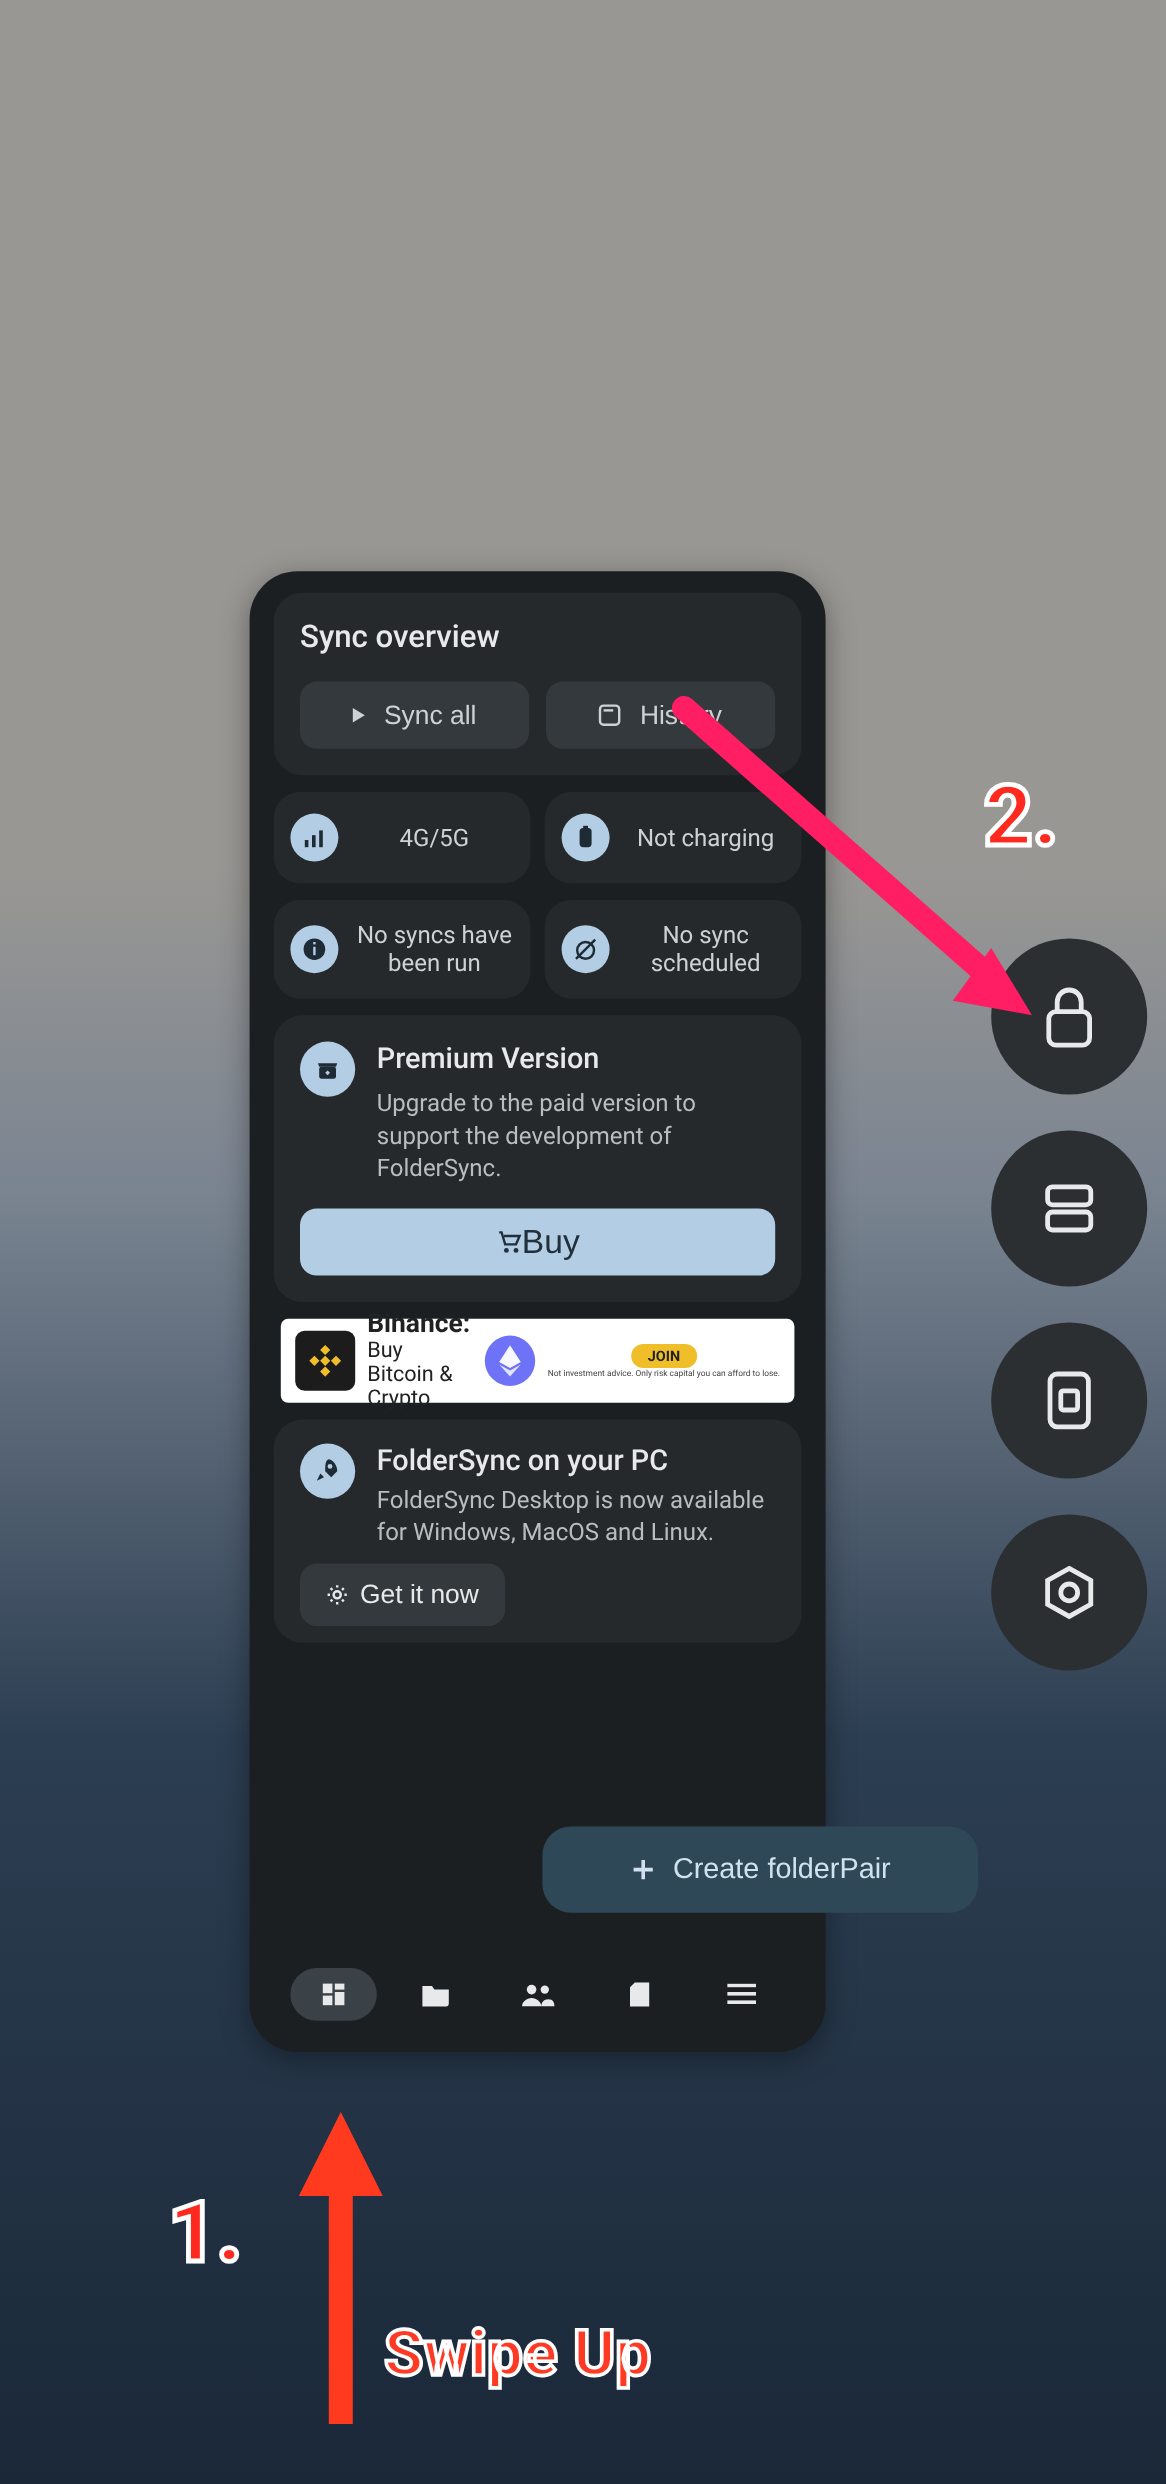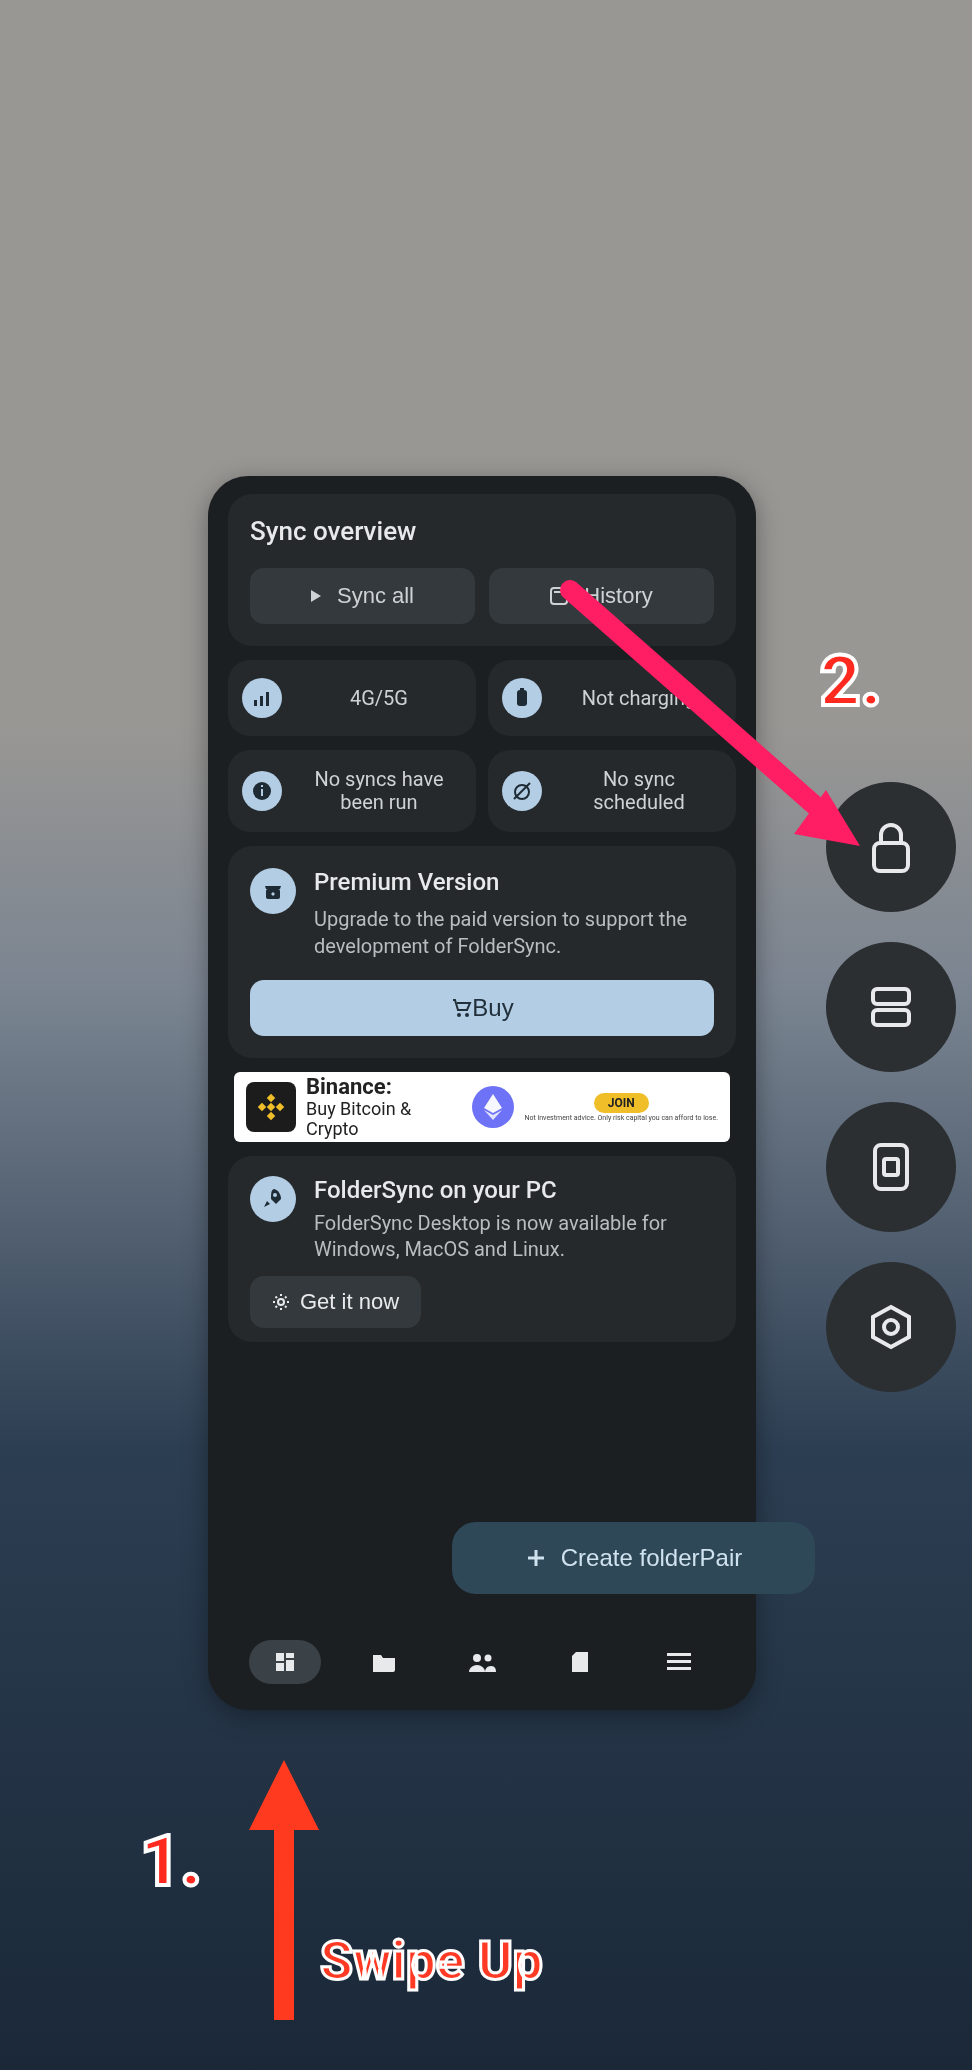--- a/index.html
+++ b/index.html
@@ -7,21 +7,21 @@
   body {
     font-family: -apple-system, BlinkMacSystemFont, "Segoe UI", Roboto, sans-serif;
     background: linear-gradient(180deg, #999794 0%, #999794 35%, #7a8491 48%, #2c3e52 70%, #1a2838 100%);
     position: relative;
   }
 
   
   .app-card {
     position: absolute;
     left: 208px; top: 476px;
-    width: 548px; height: 1234px;
+    width: 480px; height: 1234px;
     background: #1c1f22;
     border-radius: 40px;
     box-shadow: 0 6px 24px rgba(0,0,0,.35);
     padding: 18px 20px 0 20px;
     display: flex; flex-direction: column;
     gap: 14px;
   }
 
   .panel {
     background: #25292c;
@@ -73,21 +73,21 @@
   .premium .header{display:flex;gap:18px;align-items:flex-start;}
   .premium .ico{
     width:46px;height:46px;border-radius:50%;background:#b2cde4;
     display:flex;align-items:center;justify-content:center;
     flex-shrink:0;
   }
   .premium h3{color:#e7e9eb;font-size:24px;font-weight:500;margin-bottom:10px;}
   .premium p{color:#b9bdc1;font-size:20px;line-height:1.35;}
   .buy-btn{
     margin-top:20px;width:100%;height:56px;border:none;border-radius:14px;
-    background:#b2cde4;color:#22303c;font-size:24px;font-weight:500;
+    background:#b2cde4;color:#22303c;font-size:28px;font-weight:500;
     display:flex;align-items:center;justify-content:center;gap:0;cursor:pointer;
   }
 
   .adbar{
     background:#fff;border-radius:6px;height:70px;
     display:flex;align-items:center;padding:0 12px;gap:10px;
     margin: 0 6px;
   }
   .adlogo{width:50px;height:50px;background:#1c1c1c;border-radius:8px;display:flex;align-items:center;justify-content:center;}
   .adtext{flex:1;color:#222;font-size:18px;line-height:1.1;}

